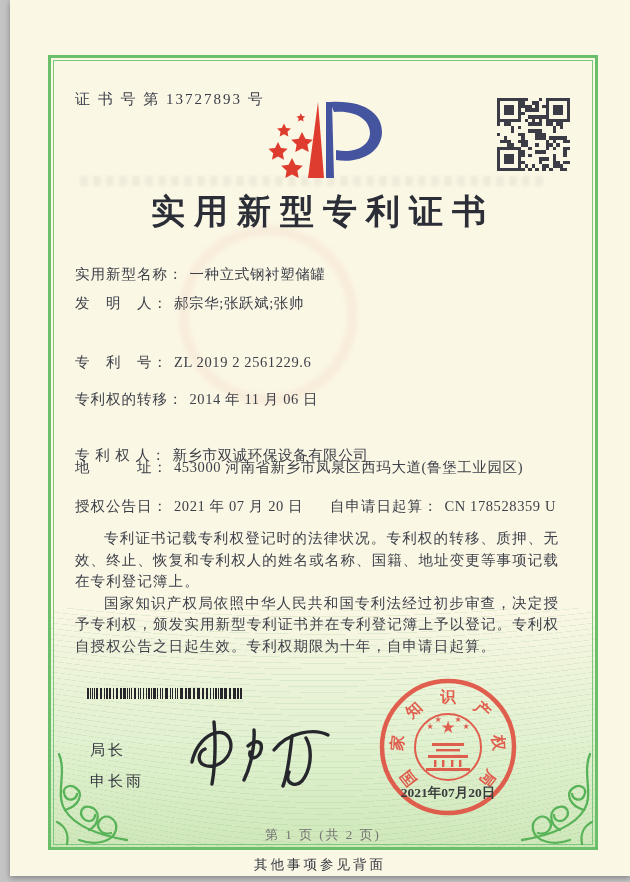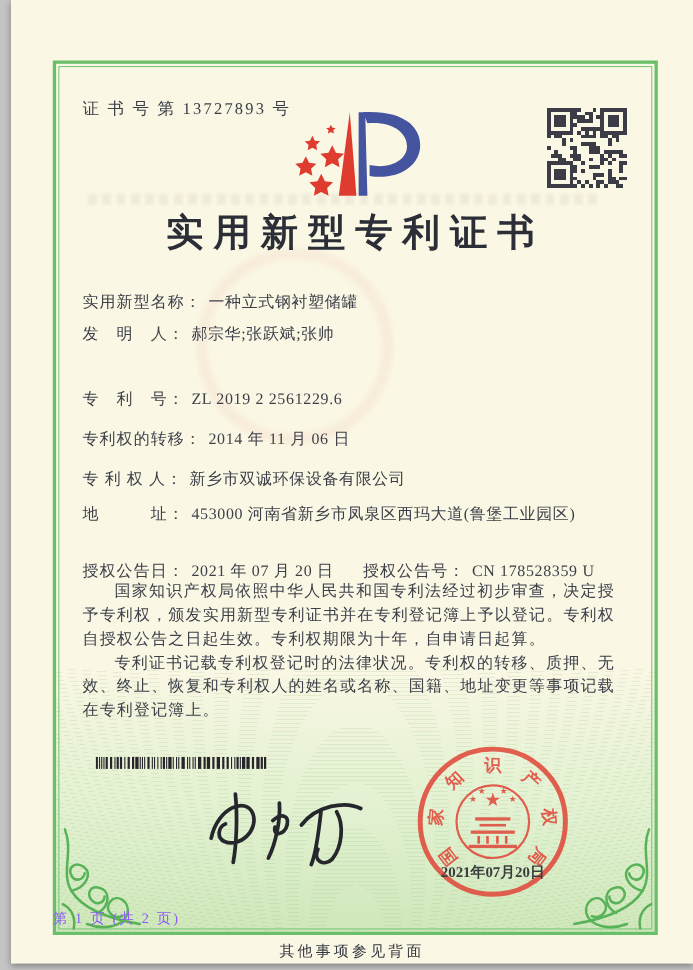--- a/index.html
+++ b/index.html
@@ -41,22 +41,22 @@
   .field-row .value{margin-left:6px;letter-spacing:.6px;text-align:center;}
   .grant-no{position:absolute;left:255px;top:0;}
   .paragraphs{position:absolute;left:65px;top:528px;width:484px;z-index:4;
     font-size:14.5px;line-height:21.5px;letter-spacing:1.1px;text-align:justify;color:#3e414a;}
   .paragraphs p{text-indent:2em;}
   .barcode{position:absolute;left:77px;top:688px;z-index:4;}
   .signer{position:absolute;left:80px;top:735px;z-index:4;font-size:15px;
     letter-spacing:3px;color:#33363e;line-height:31px;}
   .signature{position:absolute;left:170px;top:712px;z-index:5;}
   .seal{position:absolute;left:358px;top:667px;z-index:5;}
-  .page-indicator{position:absolute;left:38px;top:826px;width:550px;
-    z-index:4;font-size:13px;letter-spacing:2px;color:#8b5cf6;}
+  .page-indicator{position:absolute;left:38px;top:826px;width:550px;text-align:center;
+    z-index:4;font-size:13px;letter-spacing:2px;color:#737373;}
   .back-note{position:absolute;left:0;top:856px;width:620px;text-align:center;z-index:4;
     font-size:13.5px;letter-spacing:3px;color:#34373f;}
   .flourish{position:absolute;z-index:3;pointer-events:none;}
   .flourish.left{left:41px;top:752px;}
   .flourish.right{left:500px;top:752px;transform:scaleX(-1);}
 </style>
 </head>
 <body>
 
 <div class="paper">
@@ -334,37 +334,37 @@
     </div>
     <div class="field-row" style="top:294px">
       <span class="label">发　明　人：</span><span class="value">郝宗华;张跃斌;张帅</span>
     </div>
     <div class="field-row" style="top:353px">
       <span class="label">专　利　号：</span><span class="value">ZL 2019 2 2561229.6</span>
     </div>
     <div class="field-row" style="top:390px">
       <span class="label">专利权的转移：</span><span class="value">2014 年 11 月 06 日</span>
     </div>
-    <div class="field-row" style="top:426px">
+    <div class="field-row" style="top:446px">
       <span class="label">专 利 权 人：</span><span class="value">新乡市双诚环保设备有限公司</span>
     </div>
     <div class="field-row" style="top:458px">
       <span class="label">地　　　址：</span><span class="value">453000 河南省新乡市凤泉区西玛大道(鲁堡工业园区)</span>
     </div>
-    <div class="field-row" style="top:510px">
+    <div class="field-row" style="top:497px">
       <span class="label">授权公告日：</span><span class="value">2021 年 07 月 20 日</span>
       <span class="grant-no">
-        <span class="label">授权公告号：</span><span class="value">CN 178528359 U</span>
+        <span class="label">自申请日起算：</span><span class="value">CN 178528359 U</span>
       </span>
     </div>
   </div>
 
   <div class="paragraphs">
+    <p>专利证书记载专利权登记时的法律状况。专利权的转移、质押、无效、终止、恢复和专利权人的姓名或名称、国籍、地址变更等事项记载在专利登记簿上。</p>
     <p>国家知识产权局依照中华人民共和国专利法经过初步审查，决定授予专利权，颁发实用新型专利证书并在专利登记簿上予以登记。专利权自授权公告之日起生效。专利权期限为十年，自申请日起算。</p>
-    <p>专利证书记载专利权登记时的法律状况。专利权的转移、质押、无效、终止、恢复和专利权人的姓名或名称、国籍、地址变更等事项记载在专利登记簿上。</p>
   </div>
 
   <svg class="barcode" id="barcode-svg" width="156" height="11" viewBox="0 0 156 11">
       <rect x="0" y="0" width="2" height="11" fill="#26262a"></rect>
       <rect x="3" y="0" width="1" height="11" fill="#26262a"></rect>
       <rect x="5" y="0" width="1" height="11" fill="#26262a"></rect>
       <rect x="7" y="0" width="1" height="11" fill="#26262a"></rect>
       <rect x="9" y="0" width="2" height="11" fill="#26262a"></rect>
       <rect x="13" y="0" width="2" height="11" fill="#26262a"></rect>
       <rect x="17" y="0" width="1" height="11" fill="#26262a"></rect>
@@ -405,20 +405,24 @@
       <rect x="128" y="0" width="2" height="11" fill="#26262a"></rect>
       <rect x="131" y="0" width="1" height="11" fill="#26262a"></rect>
       <rect x="133" y="0" width="3" height="11" fill="#26262a"></rect>
       <rect x="137" y="0" width="3" height="11" fill="#26262a"></rect>
       <rect x="142" y="0" width="2" height="11" fill="#26262a"></rect>
       <rect x="146" y="0" width="3" height="11" fill="#26262a"></rect>
       <rect x="150" y="0" width="2" height="11" fill="#26262a"></rect>
       <rect x="153" y="0" width="2" height="11" fill="#26262a"></rect>
     </svg>
 
+  <div class="signer">
+    <div>局长</div>
+    <div>申长雨</div>
+  </div>
 
   <svg class="signature" width="158" height="78" viewBox="0 0 158 78">
     <g fill="none" stroke="#26272c" stroke-width="3.4" stroke-linecap="round" stroke-linejoin="round">
       <path d="M12,50 C18,22 44,12 50,28 C55,43 38,59 24,53 C17,50 18,40 25,37"></path>
       <path d="M34,10 C36,30 35,56 32,72"></path>
       <path d="M68,34 C76,27 83,29 81,38 C79,47 68,49 70,40"></path>
       <path d="M74,18 C75,33 71,54 64,68"></path>
       <path d="M94,38 C108,20 134,16 148,23"></path>
       <path d="M112,24 C110,42 108,62 103,74"></path>
       <path d="M126,26 C133,38 131,58 122,69 C115,76 104,71 109,60"></path>

